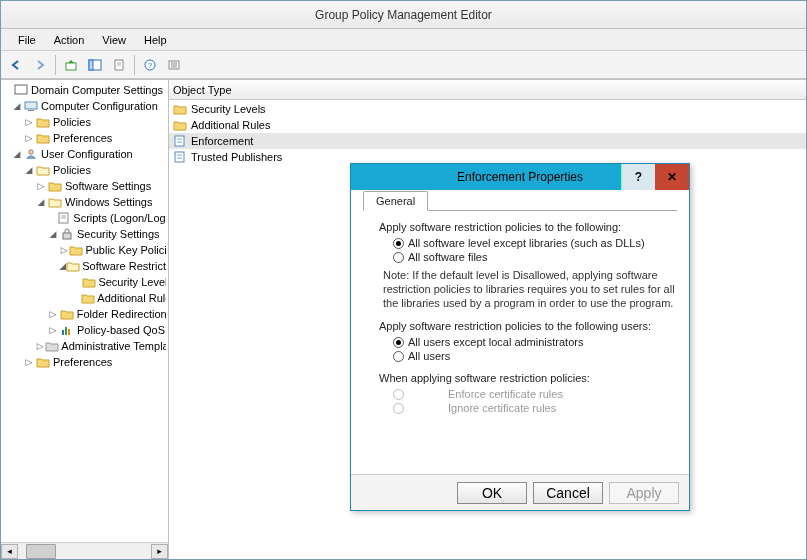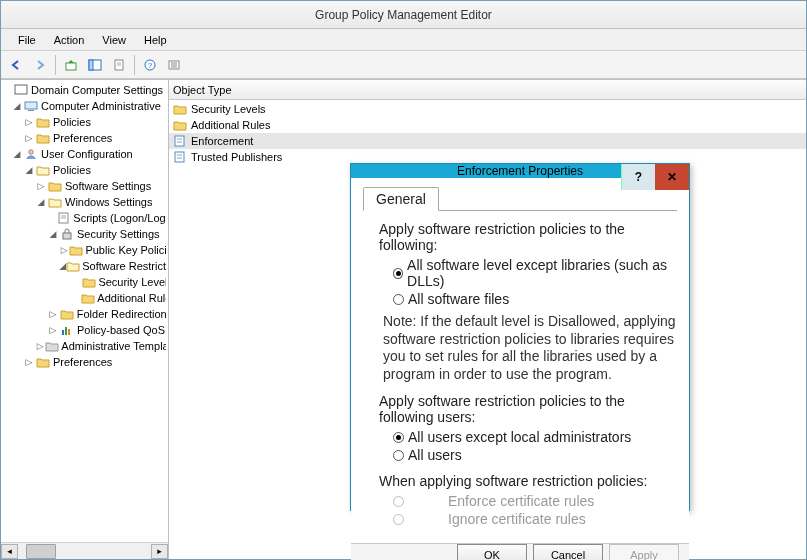--- a/index.html
+++ b/index.html
@@ -148,22 +148,22 @@
     font-size:12px;
     position:relative;
   }
   .dlg-title .t { flex:1; text-align:center; }
   .dlg-btns { position:absolute; right:0; top:0; height:26px; display:flex; }
   .dlg-sysbtn { width:34px; display:flex;align-items:center;justify-content:center;font-weight:bold;}
   .dlg-help { background:#d9e8ef;border-left:1px solid #7fa;}
   .dlg-close { background:#c74632;color:#000;}
   .dlg-body {
     flex:1;
-    padding:8px 12px 6px 12px;
-    font-size:14px;
+    padding:0 12px 6px 12px;
+    font-size:11px;
     color:#222;
     background:#fff;
   }
   .tabstrip { display:flex; border-bottom:1px solid #a8a8a8; margin-bottom:10px;}
   .tab {
     padding:3px 12px;
     border:1px solid #a8a8a8;
     border-bottom:1px solid #fff;
     background:#fff;
     position:relative;
@@ -188,21 +188,21 @@
     justify-content:flex-end;
     padding:0 10px;
     gap:6px;
     background:#f4f4f4;
   }
   .btn {
     min-width:70px;
     height:22px;
     border:1px solid #8a8a8a;
     background:linear-gradient(#fdfdfd,#e6e6e6);
-    font-size:11px;
+    font-size:14px;
     display:flex;align-items:center;justify-content:center;
     padding:0 10px;
   }
   .btn.disabled { color:#9a9a9a; border-color:#c0c0c0; background:#f6f6f6;}
   svg { display:block; }
 </style>
 </head>
 <body>
 
 <div class="window">
@@ -278,21 +278,21 @@
             <span class="tlabel">Domain Computer Settings</span>
           </div>
         <div class="tree-row" style="padding-left:10px">
             <span class="twisty">◢</span>
             <span class="ticon">
               <svg width="14" height="12">
                 <rect x="1" y="2" width="12" height="7" fill="#dceaf6" stroke="#5a8bc0"></rect>
                 <rect x="4" y="10" width="6" height="1" fill="#888"></rect>
               </svg>
             </span>
-            <span class="tlabel">Computer Administrative</span>
+            <span class="tlabel">Computer Configuration</span>
           </div>
         <div class="tree-row" style="padding-left:22px">
             <span class="twisty">▷</span>
             <span class="ticon">
               <svg class="folder-ic">
                 <path d="M1 3h4l1 1h7v7H1z" fill="#f6d774" stroke="#c9a22e"></path>
               </svg>
             </span>
             <span class="tlabel">Policies</span>
           </div>

